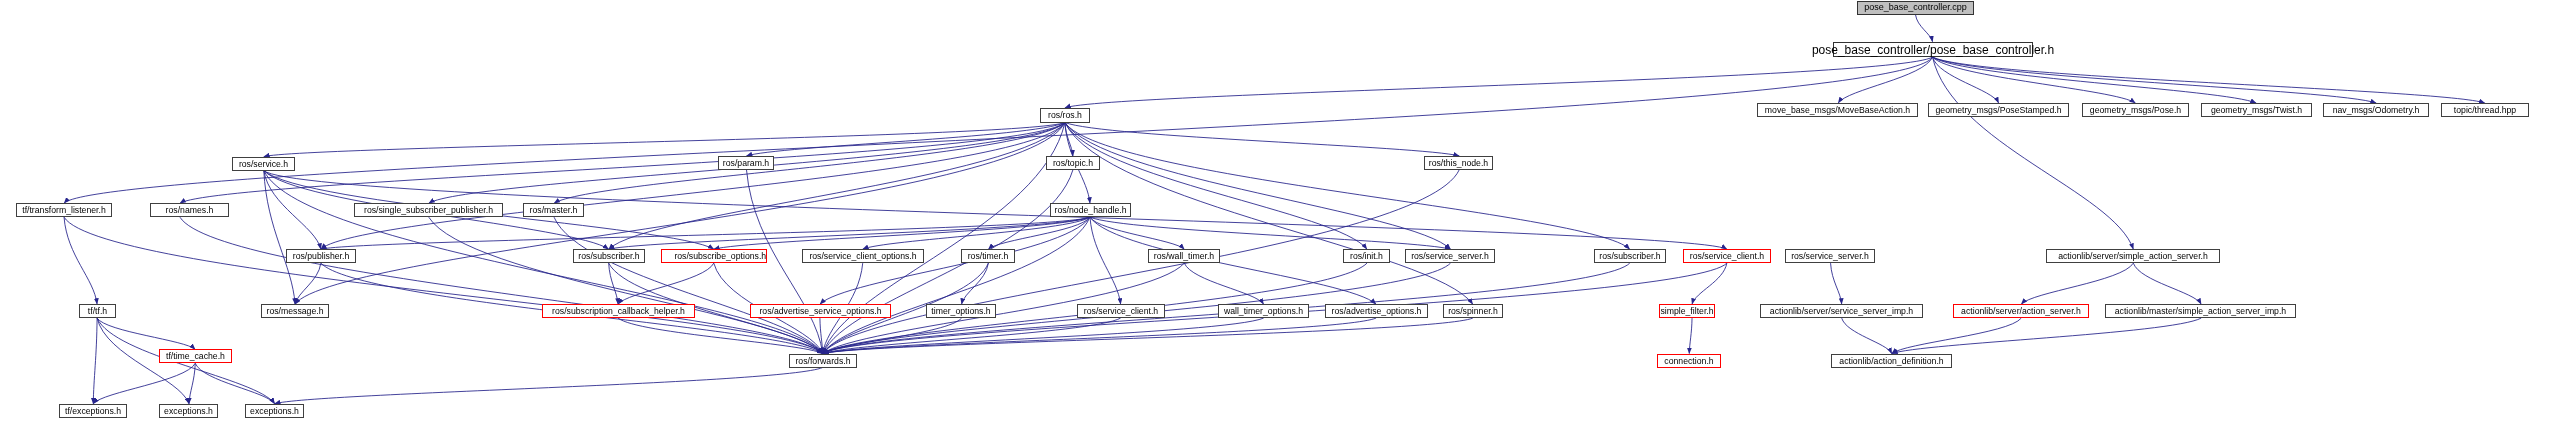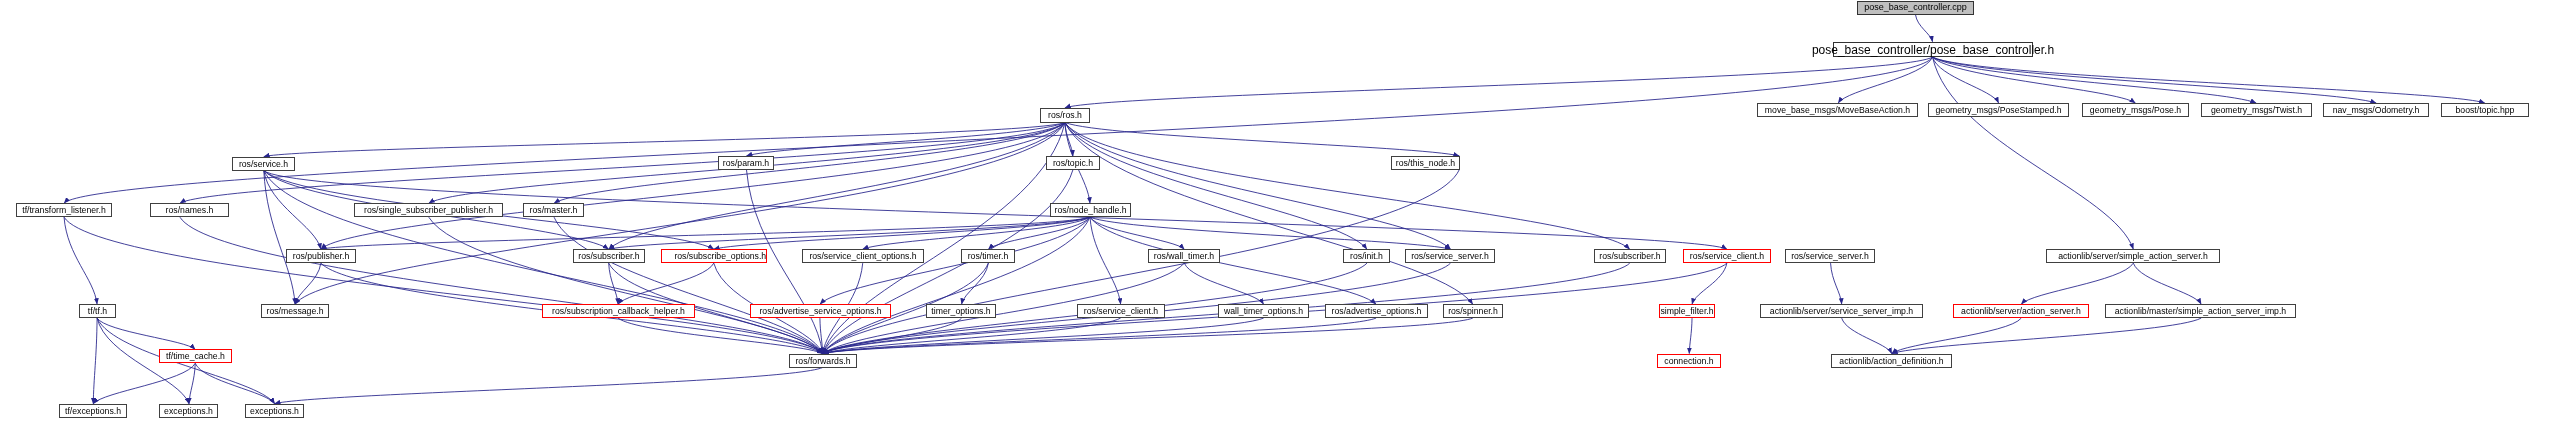--- a/index.html
+++ b/index.html
@@ -118,25 +118,25 @@
       </g>
   </svg>
   <div id="node-layer">
       <div class="node root" style="left: 1857px; top: 0.7px; width: 117px; height: 14px; text-align: right;">pose_base_controller.cpp</div>
       <div class="node hdr2" style="left: 1833px; top: 42px; width: 200px; height: 15.3px;">pose_base_controller/pose_base_controller.h</div>
       <div class="node grey" style="left: 1757px; top: 103px; width: 161px; height: 14px;">move_base_msgs/MoveBaseAction.h</div>
       <div class="node grey" style="left: 1928px; top: 103px; width: 141px; height: 14px;">geometry_msgs/PoseStamped.h</div>
       <div class="node grey" style="left: 2082px; top: 103px; width: 107px; height: 14px;">geometry_msgs/Pose.h</div>
       <div class="node grey" style="left: 2201px; top: 103px; width: 111px; height: 14px;">geometry_msgs/Twist.h</div>
       <div class="node grey" style="left: 2323px; top: 103px; width: 106px; height: 14px;">nav_msgs/Odometry.h</div>
-      <div class="node grey" style="left: 2441px; top: 103px; width: 88px; height: 14px;">boost/topic.hpp</div>
+      <div class="node grey" style="left: 2441px; top: 103px; width: 88px; height: 14px;">topic/thread.hpp</div>
       <div class="node grey" style="left: 1040px; top: 108px; width: 50px; height: 14.6px;">ros/ros.h</div>
       <div class="node grey" style="left: 718px; top: 156px; width: 56px; height: 14px;">ros/param.h</div>
       <div class="node grey" style="left: 1046px; top: 156px; width: 54px; height: 14px;">ros/topic.h</div>
-      <div class="node grey" style="left: 1391px; top: 156px; width: 69px; height: 14px;">ros/this_node.h</div>
+      <div class="node grey" style="left: 1424px; top: 156px; width: 69px; height: 14px;">ros/this_node.h</div>
       <div class="node grey" style="left: 232px; top: 157px; width: 63px; height: 14px;">ros/service.h</div>
       <div class="node grey" style="left: 16px; top: 203px; width: 96px; height: 14px;">tf/transform_listener.h</div>
       <div class="node grey" style="left: 150px; top: 203px; width: 79px; height: 14px;">ros/names.h</div>
       <div class="node grey" style="left: 354px; top: 203px; width: 149px; height: 14px;">ros/single_subscriber_publisher.h</div>
       <div class="node grey" style="left: 523px; top: 203px; width: 61px; height: 14px;">ros/master.h</div>
       <div class="node grey" style="left: 1050px; top: 203px; width: 81px; height: 14px;">ros/node_handle.h</div>
       <div class="node grey" style="left: 286px; top: 249px; width: 70px; height: 14px;">ros/publisher.h</div>
       <div class="node grey" style="left: 573px; top: 249px; width: 72px; height: 14px;">ros/subscriber.h</div>
       <div class="node red" style="left: 661px; top: 249px; width: 106px; height: 14px; padding-left: 16px;">ros/subscribe_options.h</div>
       <div class="node grey" style="left: 802px; top: 249px; width: 122px; height: 14px;">ros/service_client_options.h</div>

